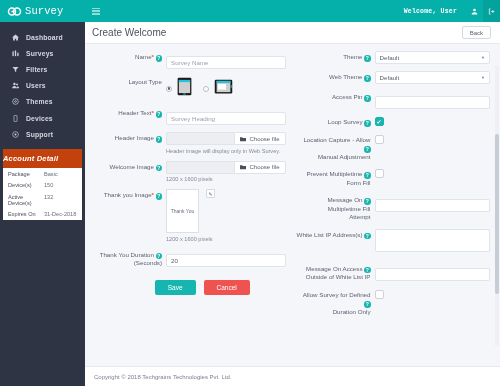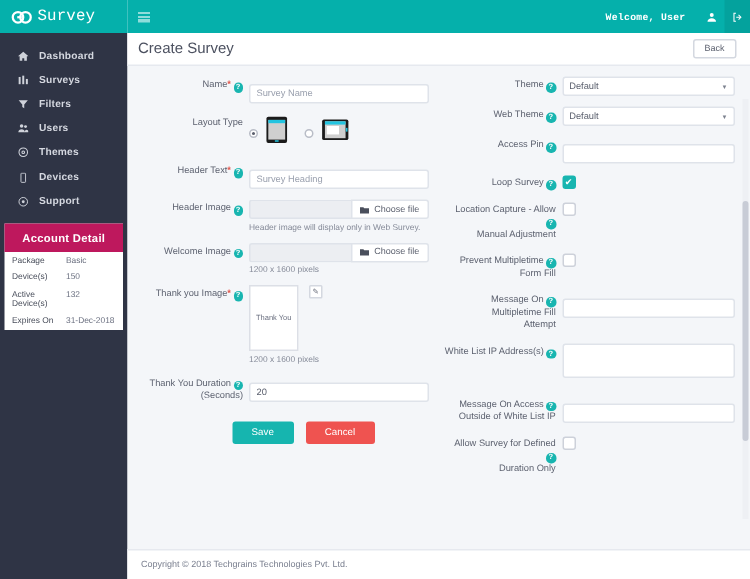--- a/index.html
+++ b/index.html
@@ -47,22 +47,22 @@
   }
   .nav-item {
     display: flex; align-items: center; gap: 6px;
     padding: 4.6px 0 4.6px 11px; color: #b9bcc6; cursor: pointer;
   }
   .nav-ico { width: 9px; display: flex; align-items: center; justify-content: center; color: #cfd2da; }
   .nav-label { font-size: 6.8px; font-weight: bold; letter-spacing: .15px; color: #d5d8e0; }
 
   .acct-card { margin: 7px 3px 0 3px; background: #fff; }
   .acct-head {
-    background: #be185d; color: #fff; font-size: 7.5px; font-weight: bold;
-    text-align: center; padding: 5px 0; letter-spacing: .2px;
+    background: #c2410c; color: #fff; font-size: 7.5px; font-weight: bold;
+    text-align: left; padding: 5px 0; letter-spacing: .2px; font-style: italic;
   }
   .acct-row { display: flex; padding: 2.7px 5px; font-size: 5.6px; color: #4a4f5c; }
   .acct-row + .acct-row { border-top: 0px solid #eee; }
   .acct-k { width: 36px; }
   .acct-v { color: #6b7080; }
 
   
   .main { flex: 1; display: flex; flex-direction: column; min-width: 0; background: #f4f6f9; }
   .page-head {
     background: #fff; border-bottom: 1px solid #e6e9ef;
@@ -308,21 +308,21 @@
         <div class="acct-row">
           <span class="acct-k">Expires On</span>
           <span class="acct-v">31-Dec-2018</span>
         </div>
       </div>
     </div>
 
     <div class="main">
 
       <div class="page-head">
-        <div class="page-title">Create Survey</div>
+        <div class="page-title">Create Welcome</div>
         <button class="back-btn">Back</button>
       </div>
 
       <div class="content">
         <div class="cols">
 
           <div class="col col-left">
 
             <div class="frow">
               <div class="flabel">

